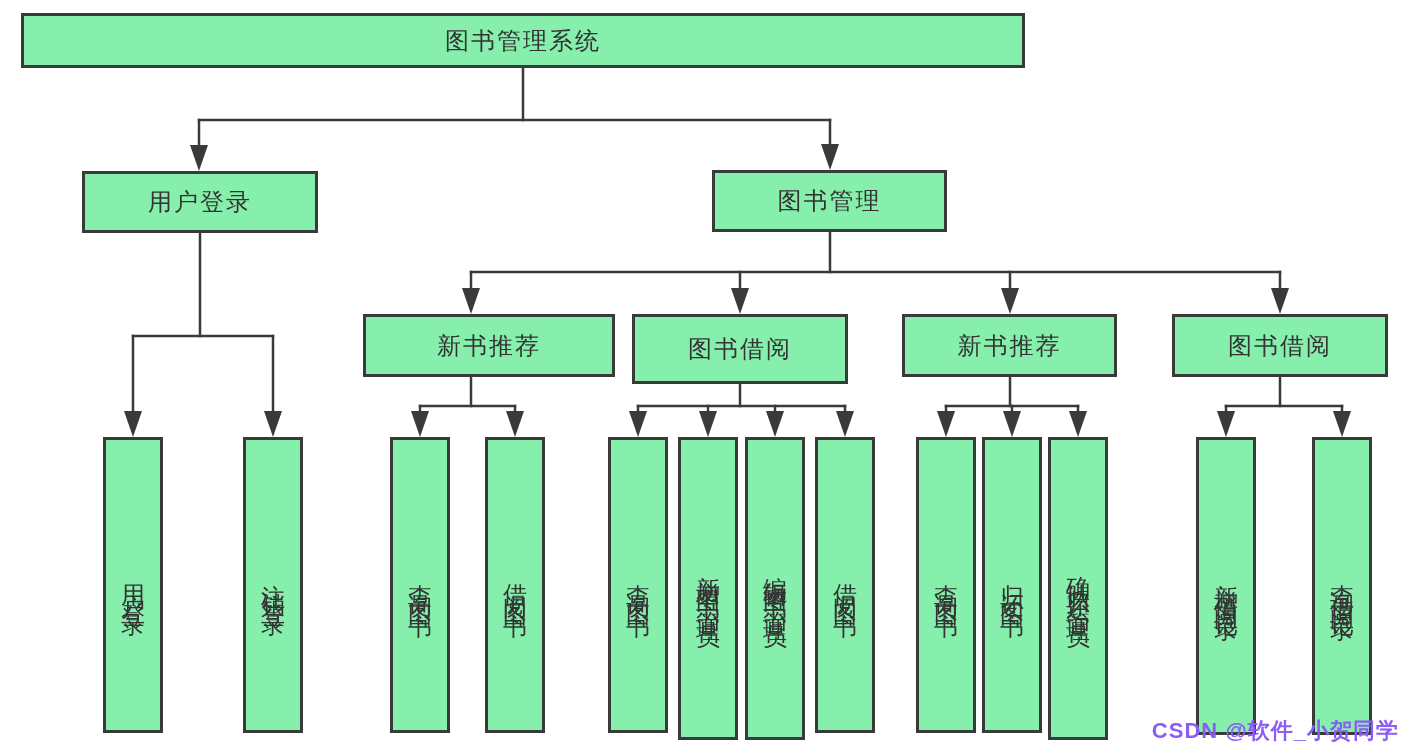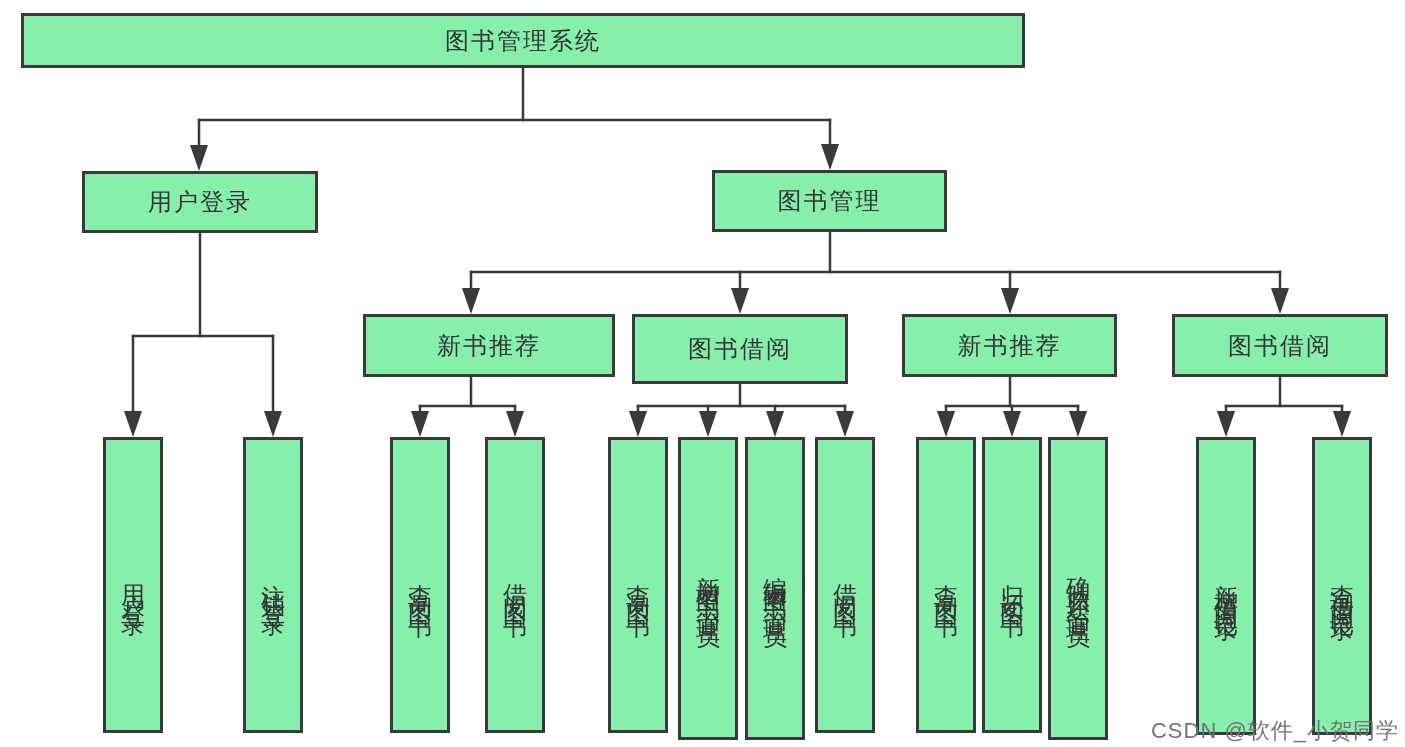--- a/index.html
+++ b/index.html
@@ -16,21 +16,21 @@
   .hbox span{font-size:24px;letter-spacing:2px;white-space:nowrap;}
   .vbox span{
     writing-mode:vertical-rl;text-orientation:mixed;
     font-size:24px;line-height:1;white-space:nowrap;
   }
   .vt-short span{letter-spacing:10px;}
   .vt-mid span{letter-spacing:7px;}
   .vt-long span{letter-spacing:7px;}
   .watermark{
     position:absolute;right:6px;top:716px;z-index:2;
-    font-size:22px;color:#737373;letter-spacing:1px;white-space:nowrap;
+    font-size:22px;color:#8b5cf6;letter-spacing:1px;white-space:nowrap;font-weight:bold;
   }
 </style>
 </head>
 <body>
 
 <div class="canvas">
 
   <svg class="connectors" width="1405" height="747" viewBox="0 0 1405 747">
     <g stroke="#3a3a3a" stroke-width="2.5" stroke-linecap="square" fill="none">
 

